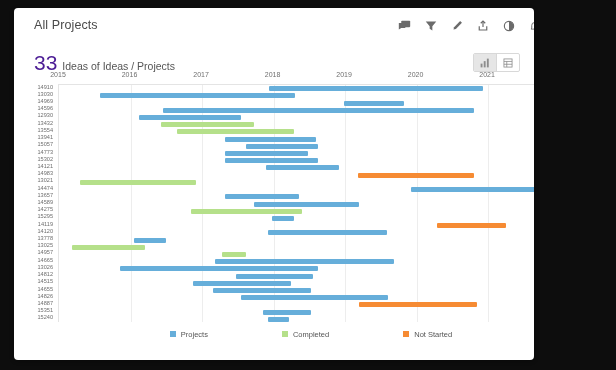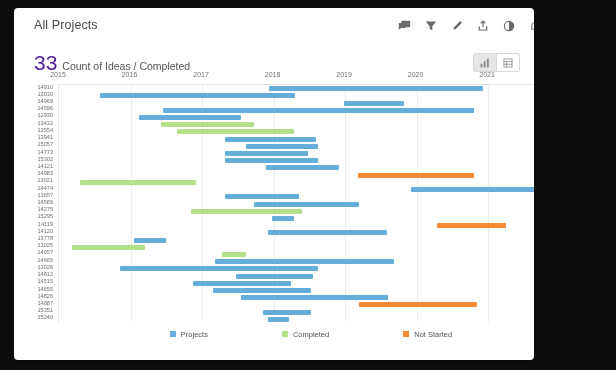--- a/index.html
+++ b/index.html
@@ -257,21 +257,21 @@
           </svg>
         </div>
         <div class="chev-box">
           <span style="font-size:10px;line-height:1;">›</span>
         </div>
       </div>
     </div>
 
     <div class="kpi">
       <span class="kpi-number">33</span>
-      <span class="kpi-label">Count of Ideas / Completed</span>
+      <span class="kpi-label">Ideas of Ideas / Projects</span>
     </div>
 
     <div class="viewtoggle">
       <div class="vt-btn active">
         <svg width="10" height="10" viewBox="0 0 16 16" fill="currentColor">
           <rect x="1" y="9" width="3" height="6"></rect>
           <rect x="6" y="5" width="3" height="10"></rect>
           <rect x="11" y="1" width="3" height="14"></rect>
         </svg>
       </div>

